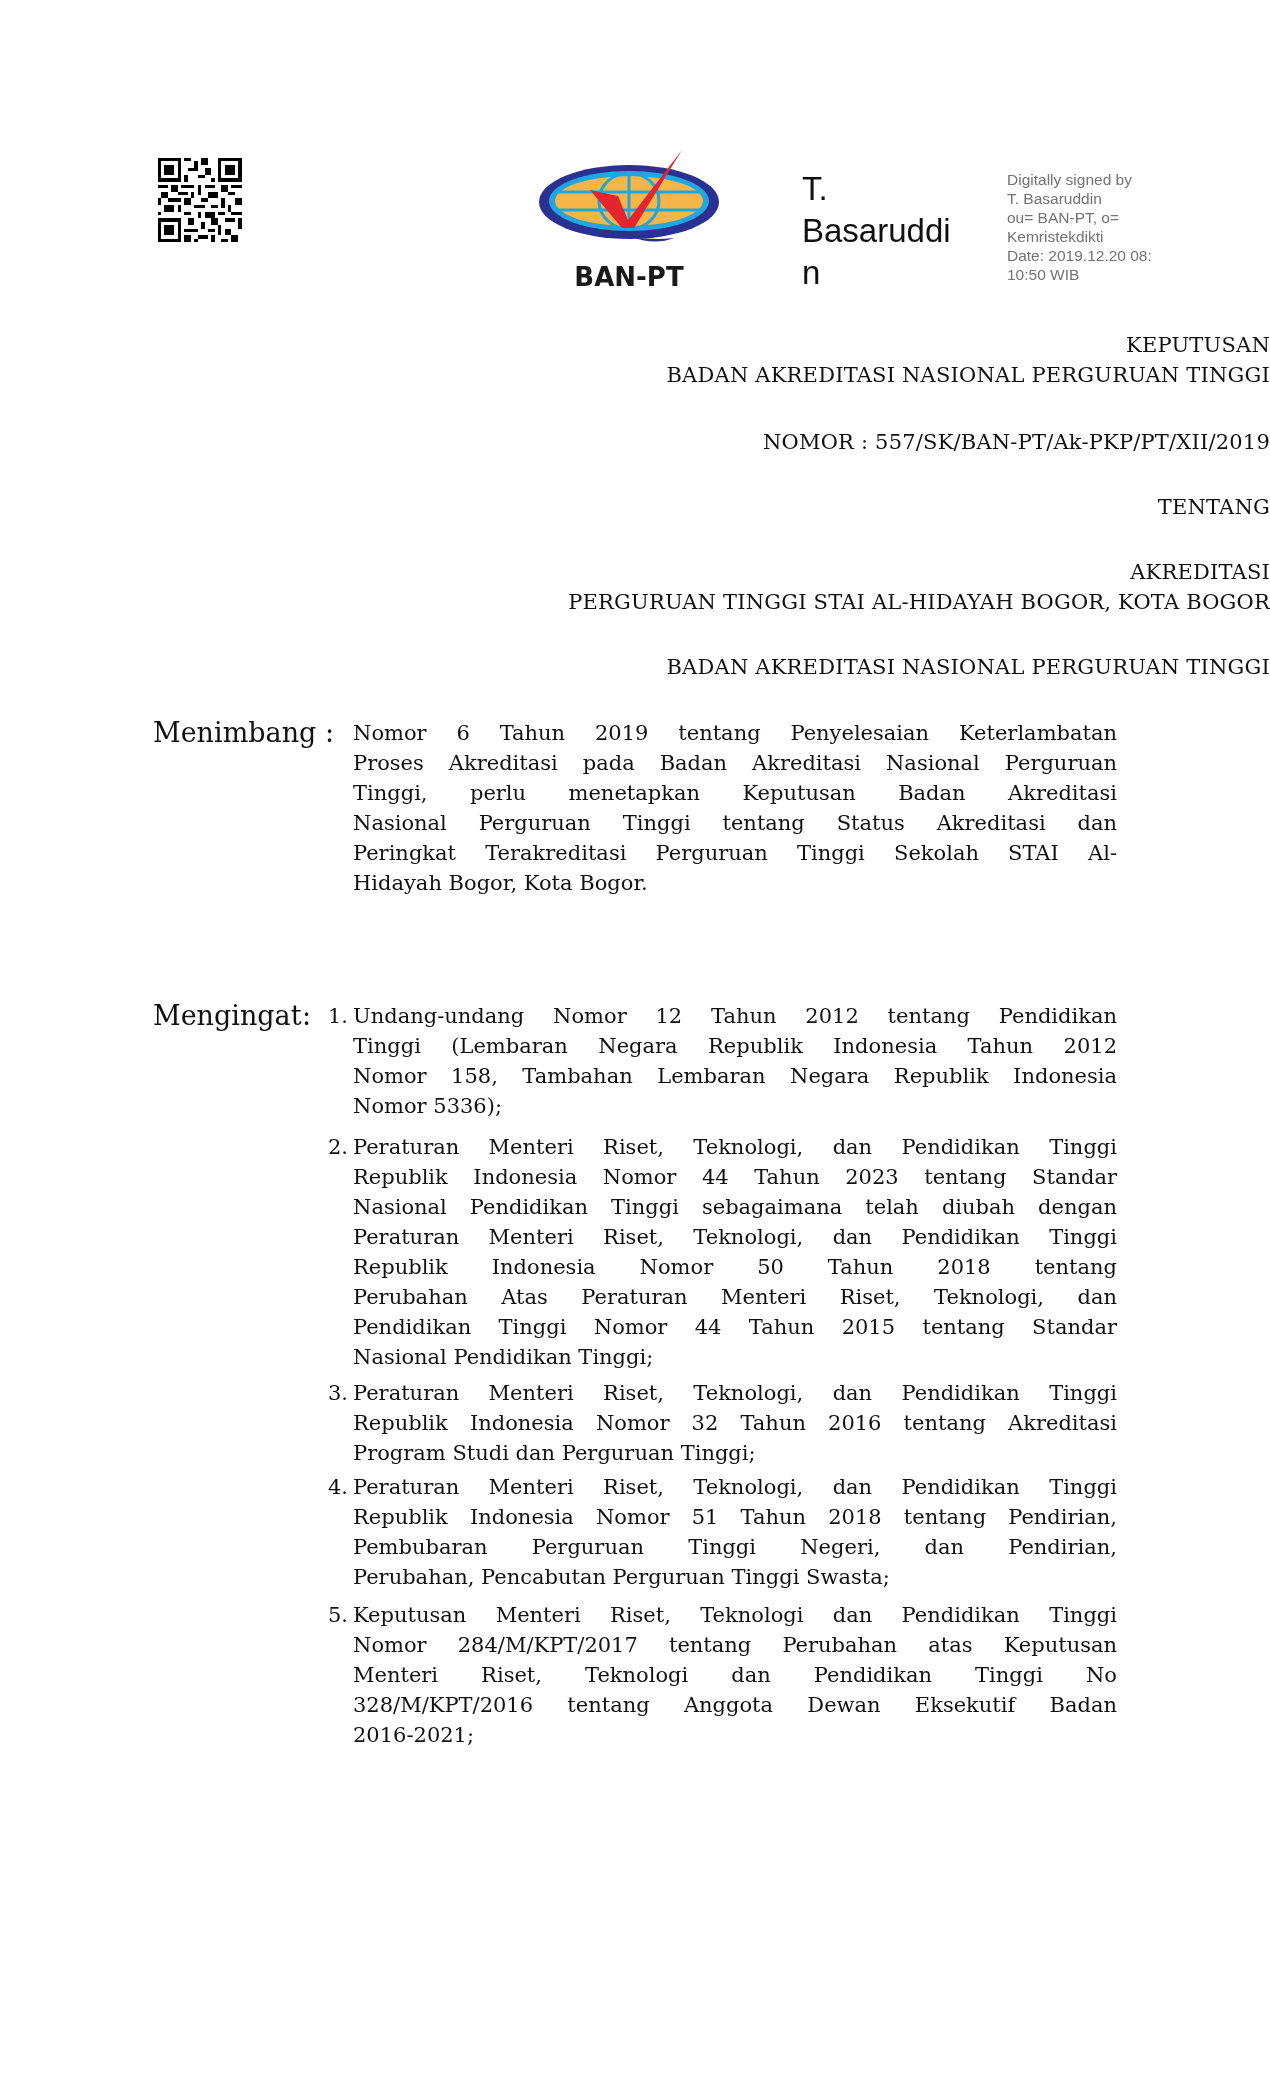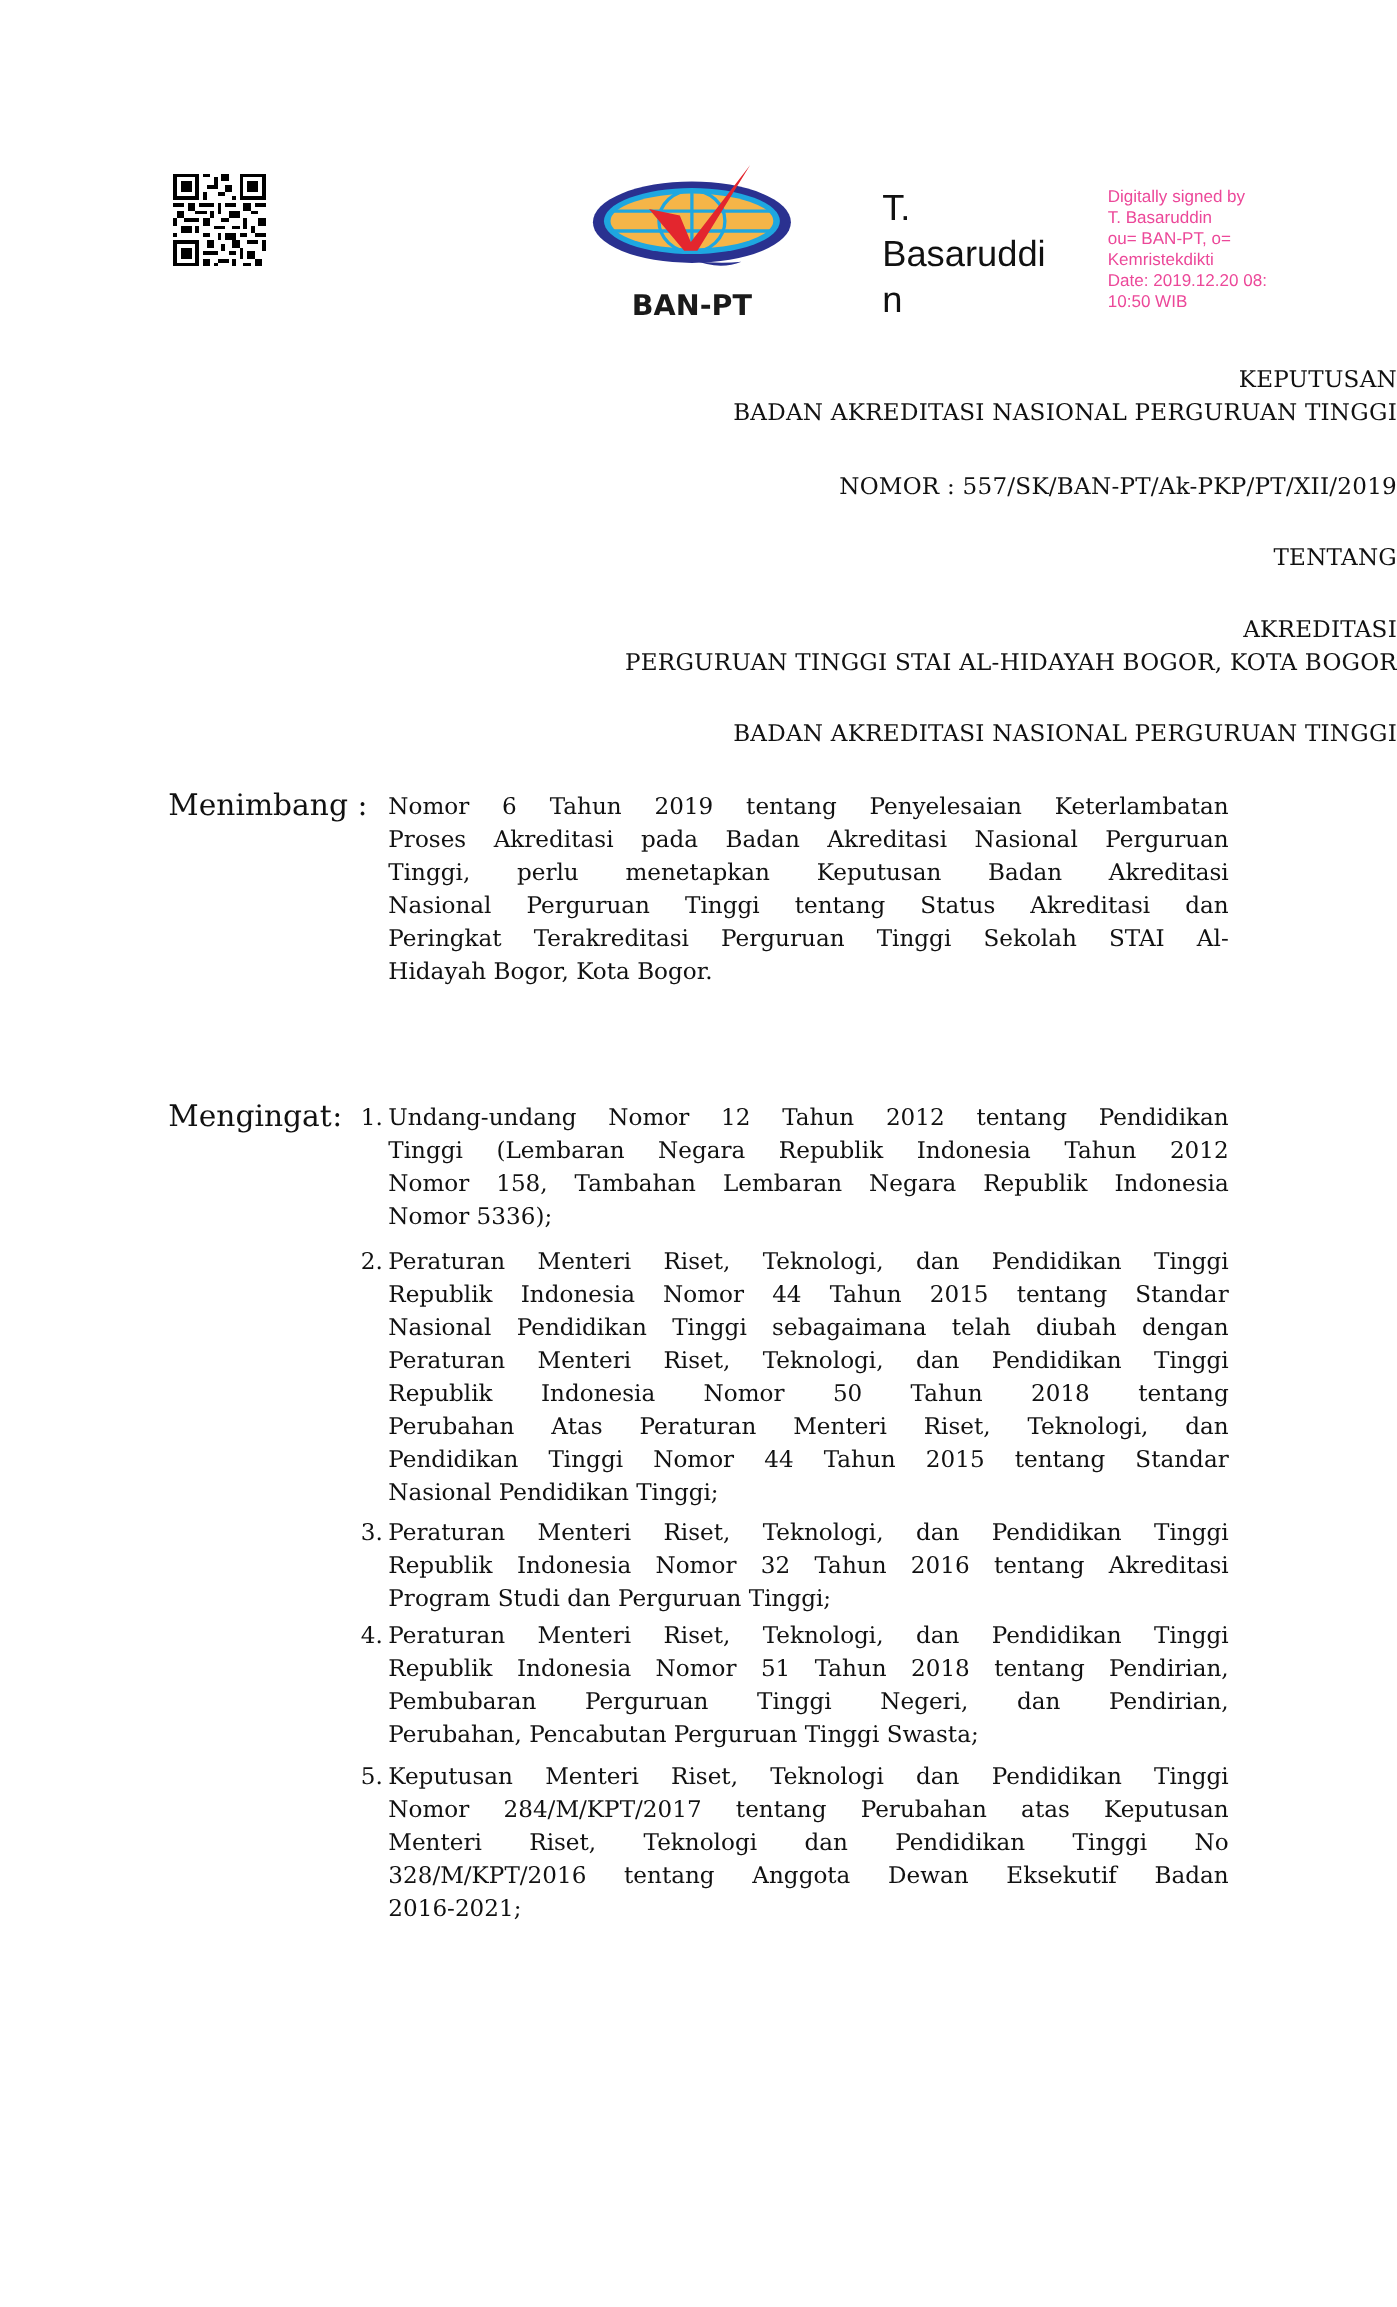--- a/index.html
+++ b/index.html
@@ -5,21 +5,21 @@
   html, body { margin: 0; padding: 0; background: #ffffff; }
   body { width: 1270px; height: 2097px; position: relative; overflow: hidden;
          font-family: "DejaVu Serif", "Liberation Serif", serif; color: #111; }
   .abs { position: absolute; }
   .qr { left: 157px; top: 158px; width: 85px; height: 84px; }
   .logo { left: 534px; top: 146px; width: 190px; height: 150px; }
   .sig-name { left: 802px; top: 168px; width: 190px; font-family: "Liberation Sans", sans-serif;
               font-size: 33px; line-height: 42px; color: #111; }
   .sig-name div { white-space: nowrap; }
   .sig-info { left: 1007px; top: 170px; width: 200px; font-family: "Liberation Sans", sans-serif;
-              font-size: 15.5px; line-height: 19px; color: #ec4899; }
+              font-size: 15.5px; line-height: 19px; color: #737373; }
   .sig-info div { white-space: nowrap; }
   .title-line { left: 0; width: 1270px; text-align: right; font-size: 21px; line-height: 30px;
                 letter-spacing: 0.2px; white-space: nowrap; }
   .lbl { font-size: 27px; line-height: 30px; white-space: nowrap; }
   .para { left: 353px; width: 764px; font-size: 21px; line-height: 30px; text-align: justify;
           text-align-last: left; }
   .para .ln { display: block; text-align: justify; text-align-last: justify; white-space: nowrap; height: 30px; }
   .para .ln.last { text-align-last: left; }
   .num { font-size: 21px; line-height: 30px; width: 40px; text-align: right; white-space: nowrap; }
 </style>
@@ -151,21 +151,21 @@
     <div class="abs num" style="left: 308px; top: 1001px;">1.</div>
     <div class="abs para" style="top: 1001px;">
       <span class="ln">Undang-undang Nomor 12 Tahun 2012 tentang Pendidikan</span>
       <span class="ln">Tinggi (Lembaran Negara Republik Indonesia Tahun 2012</span>
       <span class="ln">Nomor 158, Tambahan Lembaran Negara Republik Indonesia</span>
       <span class="ln last">Nomor 5336);</span>
     </div>
     <div class="abs num" style="left: 308px; top: 1132px;">2.</div>
     <div class="abs para" style="top: 1132px;">
       <span class="ln">Peraturan Menteri Riset, Teknologi, dan Pendidikan Tinggi</span>
-      <span class="ln">Republik Indonesia Nomor 44 Tahun 2015 tentang Standar</span>
+      <span class="ln">Republik Indonesia Nomor 44 Tahun 2023 tentang Standar</span>
       <span class="ln">Nasional Pendidikan Tinggi sebagaimana telah diubah dengan</span>
       <span class="ln">Peraturan Menteri Riset, Teknologi, dan Pendidikan Tinggi</span>
       <span class="ln">Republik Indonesia Nomor 50 Tahun 2018 tentang</span>
       <span class="ln">Perubahan Atas Peraturan Menteri Riset, Teknologi, dan</span>
       <span class="ln">Pendidikan Tinggi Nomor 44 Tahun 2015 tentang Standar</span>
       <span class="ln last">Nasional Pendidikan Tinggi;</span>
     </div>
     <div class="abs num" style="left: 308px; top: 1378px;">3.</div>
     <div class="abs para" style="top: 1378px;">
       <span class="ln">Peraturan Menteri Riset, Teknologi, dan Pendidikan Tinggi</span>

